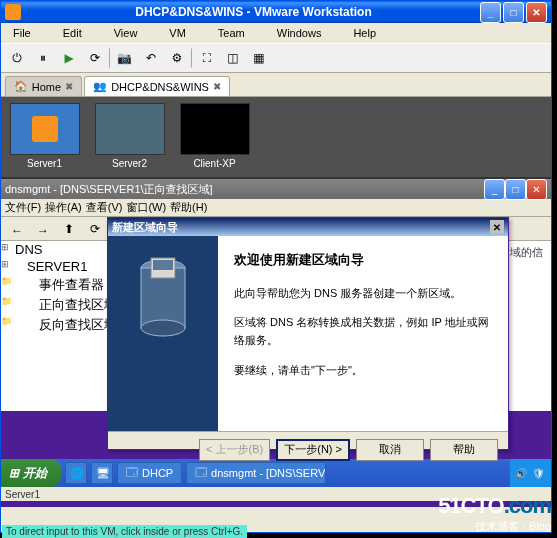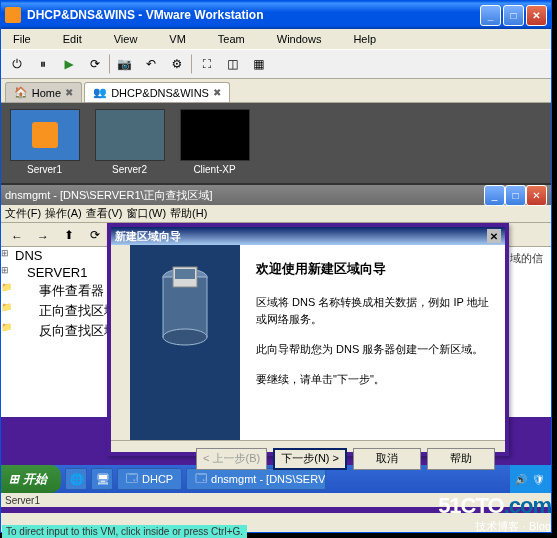--- a/index.html
+++ b/index.html
@@ -1,20 +1,20 @@
 <!DOCTYPE html>
 <html><head>
 <meta charset="utf-8">
 <style>
 * { box-sizing: border-box; margin: 0; padding: 0; }
 body { font-family: Tahoma, "SimSun", sans-serif; font-size: 11px; width: 557px; height: 538px; overflow: hidden; background: #000; position: relative; }
 
 
 .vmware-window { width: 552px; height: 533px; background: #ece9d8; border: 1px solid #0054e3; position: relative; }
-.titlebar { height: 28px; background: linear-gradient(to bottom, #0058e6 0%, #3d91ff 8%, #0054e3 40%, #0054e3 88%, #003ca8 100%); color: #fff; display: flex; align-items: center; padding: 0 4px; font-weight: bold; font-size: 12px; }
+.titlebar { height: 22px; background: linear-gradient(to bottom, #0058e6 0%, #3d91ff 8%, #0054e3 40%, #0054e3 88%, #003ca8 100%); color: #fff; display: flex; align-items: center; padding: 0 4px; font-weight: bold; font-size: 12px; text-align: center; }
 .titlebar .title-icon { width: 16px; height: 16px; background: #f7931e; border-radius: 2px; margin-right: 6px; display: inline-block; }
 .titlebar .title-text { flex: 1; }
 .title-controls { display: flex; gap: 2px; }
 .title-btn { width: 21px; height: 21px; background: linear-gradient(#7eb1ff,#3d7fe0); border: 1px solid #fff; border-radius: 3px; color: #fff; font-size: 10px; display: flex; align-items: center; justify-content: center; cursor: pointer; }
 .title-btn.close { background: linear-gradient(#e67454,#c0392b); }
 
 .menubar { height: 20px; background: #ece9d8; display: flex; align-items: center; padding: 0 4px; font-size: 11px; gap: 16px; }
 .menubar span { padding: 2px 8px; cursor: pointer; }
 
 .toolbar { height: 30px; background: #f0f0f0; border-top: 1px solid #fff; border-bottom: 1px solid #aca899; display: flex; align-items: center; padding: 0 4px; gap: 2px; }
@@ -44,25 +44,25 @@
 .guest-menubar { height: 18px; background: #ece9d8; display: flex; align-items: center; padding: 0 4px; font-size: 11px; gap: 4px; border-bottom: 1px solid #aca899; }
 .guest-toolbar { height: 24px; background: #ece9d8; display: flex; align-items: center; padding: 0 4px; gap: 2px; border-bottom: 1px solid #aca899; }
 .guest-body { display: flex; height: 170px; background: #fff; }
 .tree-pane { width: 110px; border-right: 1px solid #aca899; background: #fff; font-size: 13px; }
 .tree-item { padding: 1px 0 1px 14px; position: relative; white-space: nowrap; overflow: hidden; }
 .tree-item::before { content: "⊞"; position: absolute; left: 0; font-size: 9px; color: #666; }
 .tree-item.leaf::before { content: "📁"; font-size: 9px; }
 .content-pane { flex: 1; background: #fff; padding: 4px; font-size: 11px; overflow: hidden; }
 
 
-.wizard { position: absolute; top: 38px; left: 106px; width: 402px; height: 233px; background: #ece9d8; border: 4px solid #4c1d95; box-shadow: 2px 2px 4px rgba(0,0,0,0.3); z-index: 10; }
+.wizard { position: absolute; top: 38px; left: 106px; width: 402px; height: 233px; background: #ece9d8; border: 1px solid #4c1d95; box-shadow: 2px 2px 4px rgba(0,0,0,0.3); z-index: 10; }
 .wizard-title { height: 18px; background: linear-gradient(#0a246a,#a6caf0); color: #fff; padding: 0 4px; font-size: 11px; display: flex; align-items: center; font-weight: bold; }
 .wizard-title .wt-text { flex: 1; }
 .wizard-title .wt-close { width: 14px; height: 14px; background: #c0c0c0; color: #000; display: flex; align-items: center; justify-content: center; font-size: 10px; cursor: pointer; }
-.wizard-body { display: flex; height: 195px; margin-left: 19px; }
+.wizard-body { display: flex; height: 195px; }
 .wizard-left { width: 110px; background: #1a3d6d; display: flex; align-items: flex-start; justify-content: center; padding-top: 20px; }
 .wizard-left svg { }
 .wizard-right { flex: 1; background: #fff; padding: 14px 16px; font-size: 11px; line-height: 1.6; }
 .wizard-right h2 { font-size: 13px; font-weight: bold; margin-bottom: 14px; }
 .wizard-right p { margin-bottom: 12px; }
 .wizard-buttons { height: 36px; border-top: 1px solid #aca899; display: flex; align-items: center; justify-content: flex-end; padding: 0 10px; gap: 6px; }
 .wbtn { min-width: 68px; height: 22px; background: #ece9d8; border: 1px solid #888; font-size: 11px; cursor: pointer; padding: 0 6px; }
 .wbtn.default { border: 2px solid #0a246a; }
 .wbtn:disabled { color: #999; cursor: default; }
 
@@ -193,22 +193,22 @@
           <svg width="60" height="90" viewBox="0 0 60 90">
             <ellipse cx="30" cy="12" rx="22" ry="8" fill="#6a8ab0" stroke="#9fb8d6"></ellipse>
             <rect x="8" y="12" width="44" height="60" fill="#4a6a90" stroke="#9fb8d6"></rect>
             <ellipse cx="30" cy="72" rx="22" ry="8" fill="#36547a" stroke="#9fb8d6"></ellipse>
             <rect x="18" y="2" width="24" height="20" fill="#d8d8d8" stroke="#888"></rect>
             <rect x="20" y="4" width="20" height="10" fill="#5a7a9a"></rect>
           </svg>
         </div>
         <div class="wizard-right">
           <h2>欢迎使用新建区域向导</h2>
+          <p>此向导帮助您为 DNS 服务器创建一个新区域。</p>
           <p>区域将 DNS 名称转换成相关数据，例如 IP 地址或网络服务。</p>
-          <p>此向导帮助您为 DNS 服务器创建一个新区域。</p>
           <p>要继续，请单击"下一步"。</p>
         </div>
       </div>
       <div class="wizard-buttons">
         <button class="wbtn" disabled="">&lt; 上一步(B)</button>
         <button class="wbtn default">下一步(N) &gt;</button>
         <button class="wbtn">取消</button>
         <button class="wbtn">帮助</button>
       </div>
     </div>

